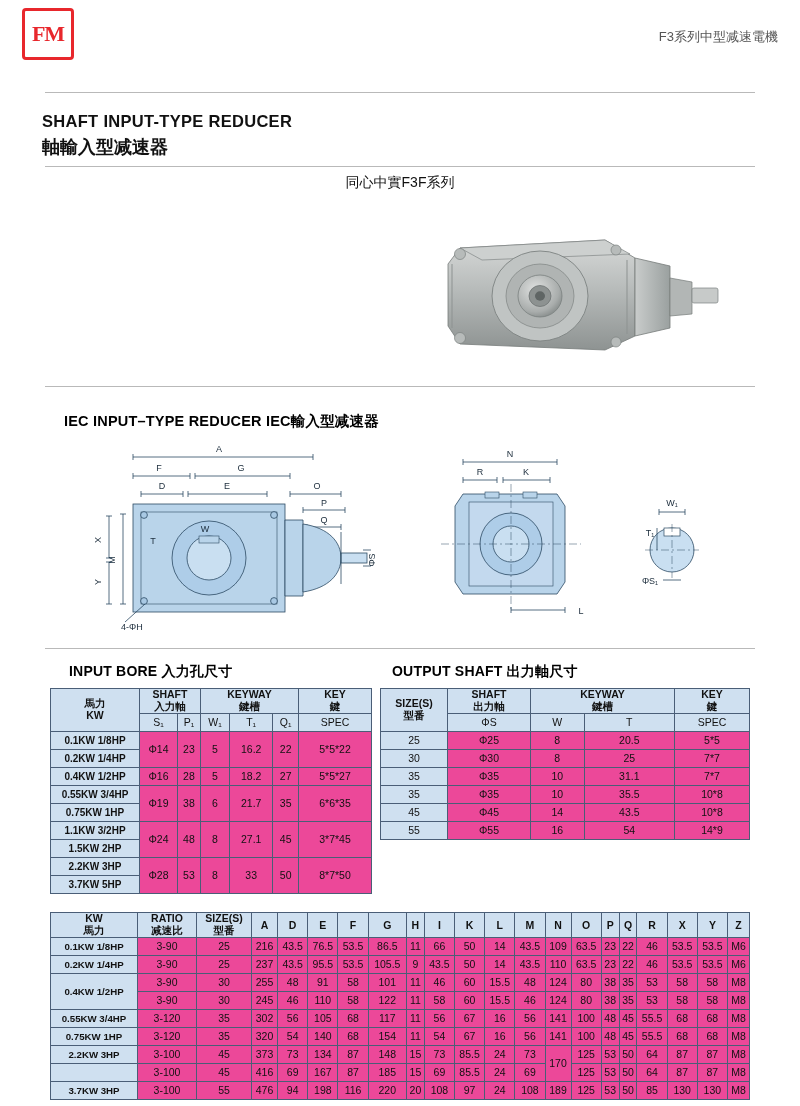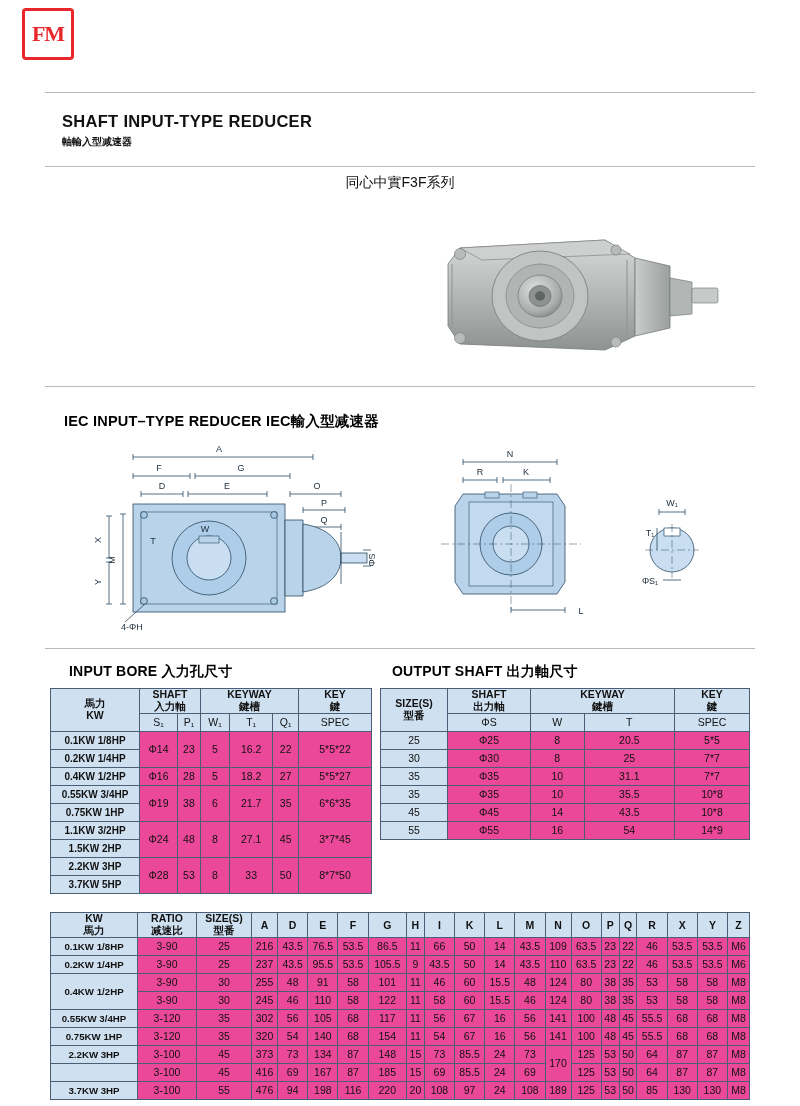--- a/index.html
+++ b/index.html
@@ -95,30 +95,30 @@
     background: #b9b9b9;
   }
   .rule.top { top: 92px; }
   .rule.mid { top: 166px; }
   .rule.sec2 { top: 386px; }
   .rule.sec3 { top: 648px; }
 
   
   .sec-title {
     position: absolute;
-    left: 62px;
+    left: 42px;
   }
   .sec-title .en {
     font-size: 16.5px;
     font-weight: bold;
     letter-spacing: 0.3px;
     color: #111;
   }
   .sec-title .cn {
-    font-size: 10px;
+    font-size: 18px;
     font-weight: bold;
     margin-top: 4px;
     color: #111;
   }
   #shaft-input-title { top: 112px; }
 
   .center-cn {
     position: absolute;
     left: 0; right: 0;
     top: 174px;
@@ -229,20 +229,21 @@
 
 <div class="page">
 
   <div class="header">
     <div class="logo-wrap">
       <div class="logo-mark">
         <span>FM</span>
       </div>
     </div>
     <div class="header-right">
+      <div class="cn">F3系列中型减速電機</div>
     </div>
   </div>
 
   <div class="rule top"></div>
 
   <div class="sec-title" id="shaft-input-title">
     <div class="en">SHAFT INPUT-TYPE REDUCER</div>
     <div class="cn">軸輸入型减速器</div>
   </div>
 

